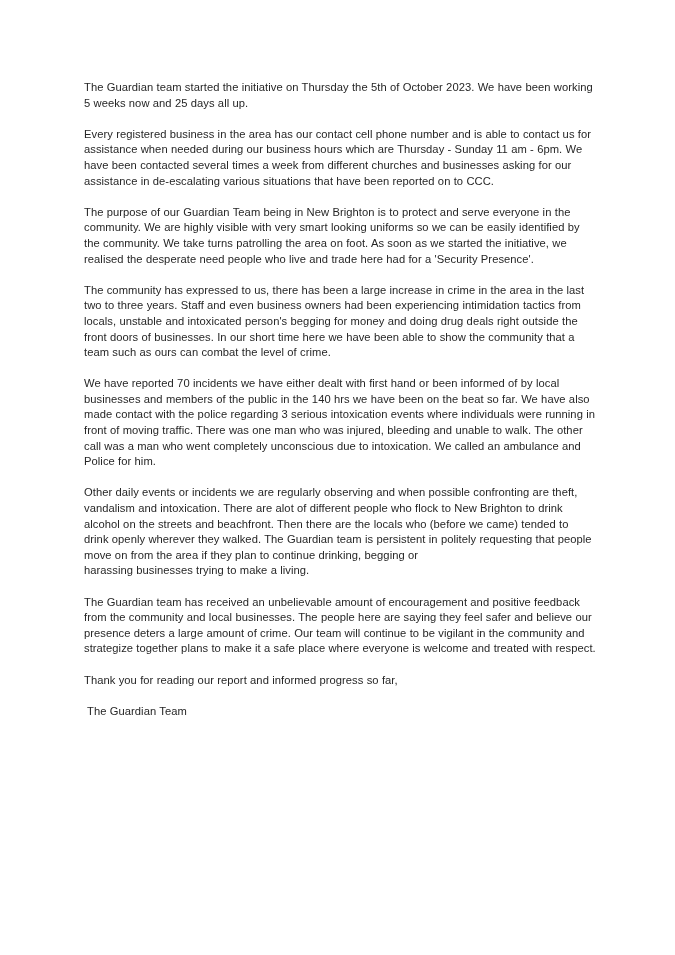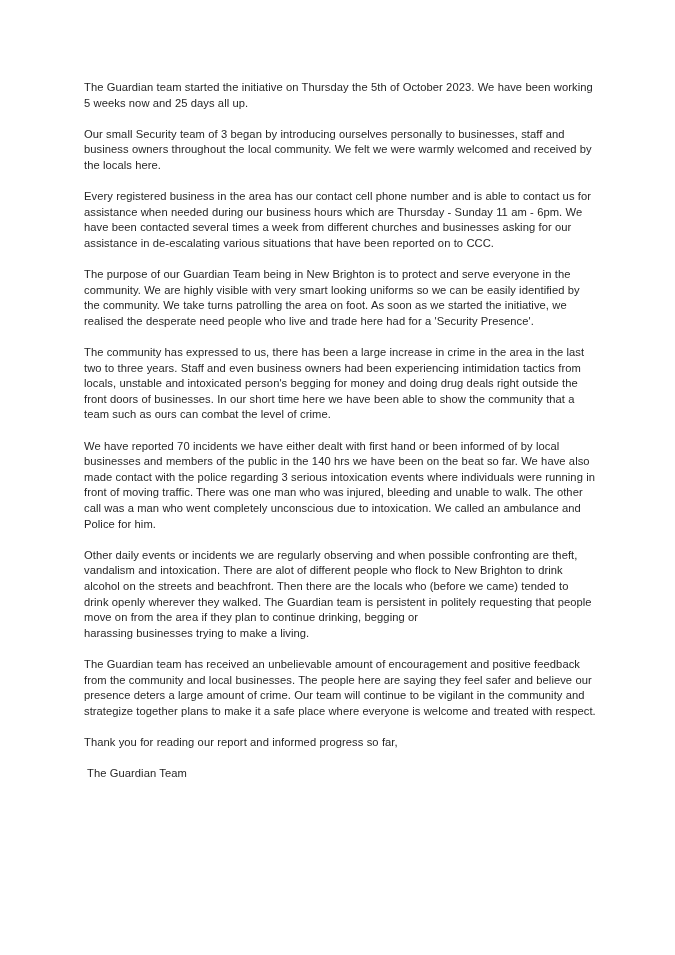--- a/index.html
+++ b/index.html
@@ -58,21 +58,20 @@
   }
 </style>
 </head>
 <body>
 
 <div class="page">
   <div class="doc-body">
 
     <p class="para">The Guardian team started the initiative on Thursday the 5th of October 2023. We have been working 5 weeks now and 25 days all up.</p>
 
-    <p class="para">Our small Security team of 3 began by introducing ourselves personally to businesses, staff and business owners throughout the local community. We felt we were warmly welcomed and received by the locals here.</p>
 
     <p class="para">Every registered business in the area has our contact cell phone number and is able to contact us for assistance when needed during our business hours which are Thursday - Sunday 11 am - 6pm. We have been contacted several times a week from different churches and businesses asking for our assistance in de-escalating various situations that have been reported on to CCC.</p>
 
     <p class="para">The purpose of our Guardian Team being in New Brighton is to protect and serve everyone in the community. We are highly visible with very smart looking uniforms so we can be easily identified by the community. We take turns patrolling the area on foot. As soon as we started the initiative, we realised the desperate need people who live and trade here had for a 'Security Presence'.</p>
 
     <p class="para">The community has expressed to us, there has been a large increase in crime in the area in the last two to three years. Staff and even business owners had been experiencing intimidation tactics from locals, unstable and intoxicated person's begging for money and doing drug deals right outside the front doors of businesses. In our short time here we have been able to show the community that a team such as ours can combat the level of crime.</p>
 
     <p class="para">We have reported 70 incidents we have either dealt with first hand or been informed of by local businesses and members of the public in the 140 hrs we have been on the beat so far. We have also made contact with the police regarding 3 serious intoxication events where individuals were running in front of moving traffic. There was one man who was injured, bleeding and unable to walk. The other call was a man who went completely unconscious due to intoxication. We called an ambulance and Police for him.</p>
 
     <p class="para">Other daily events or incidents we are regularly observing and when possible confronting are theft, vandalism and intoxication. There are alot of different people who flock to New Brighton to drink alcohol on the streets and beachfront. Then there are the locals who (before we came) tended to drink openly wherever they walked. The Guardian team is persistent in politely requesting that people move on from the area if they plan to continue drinking, begging or

